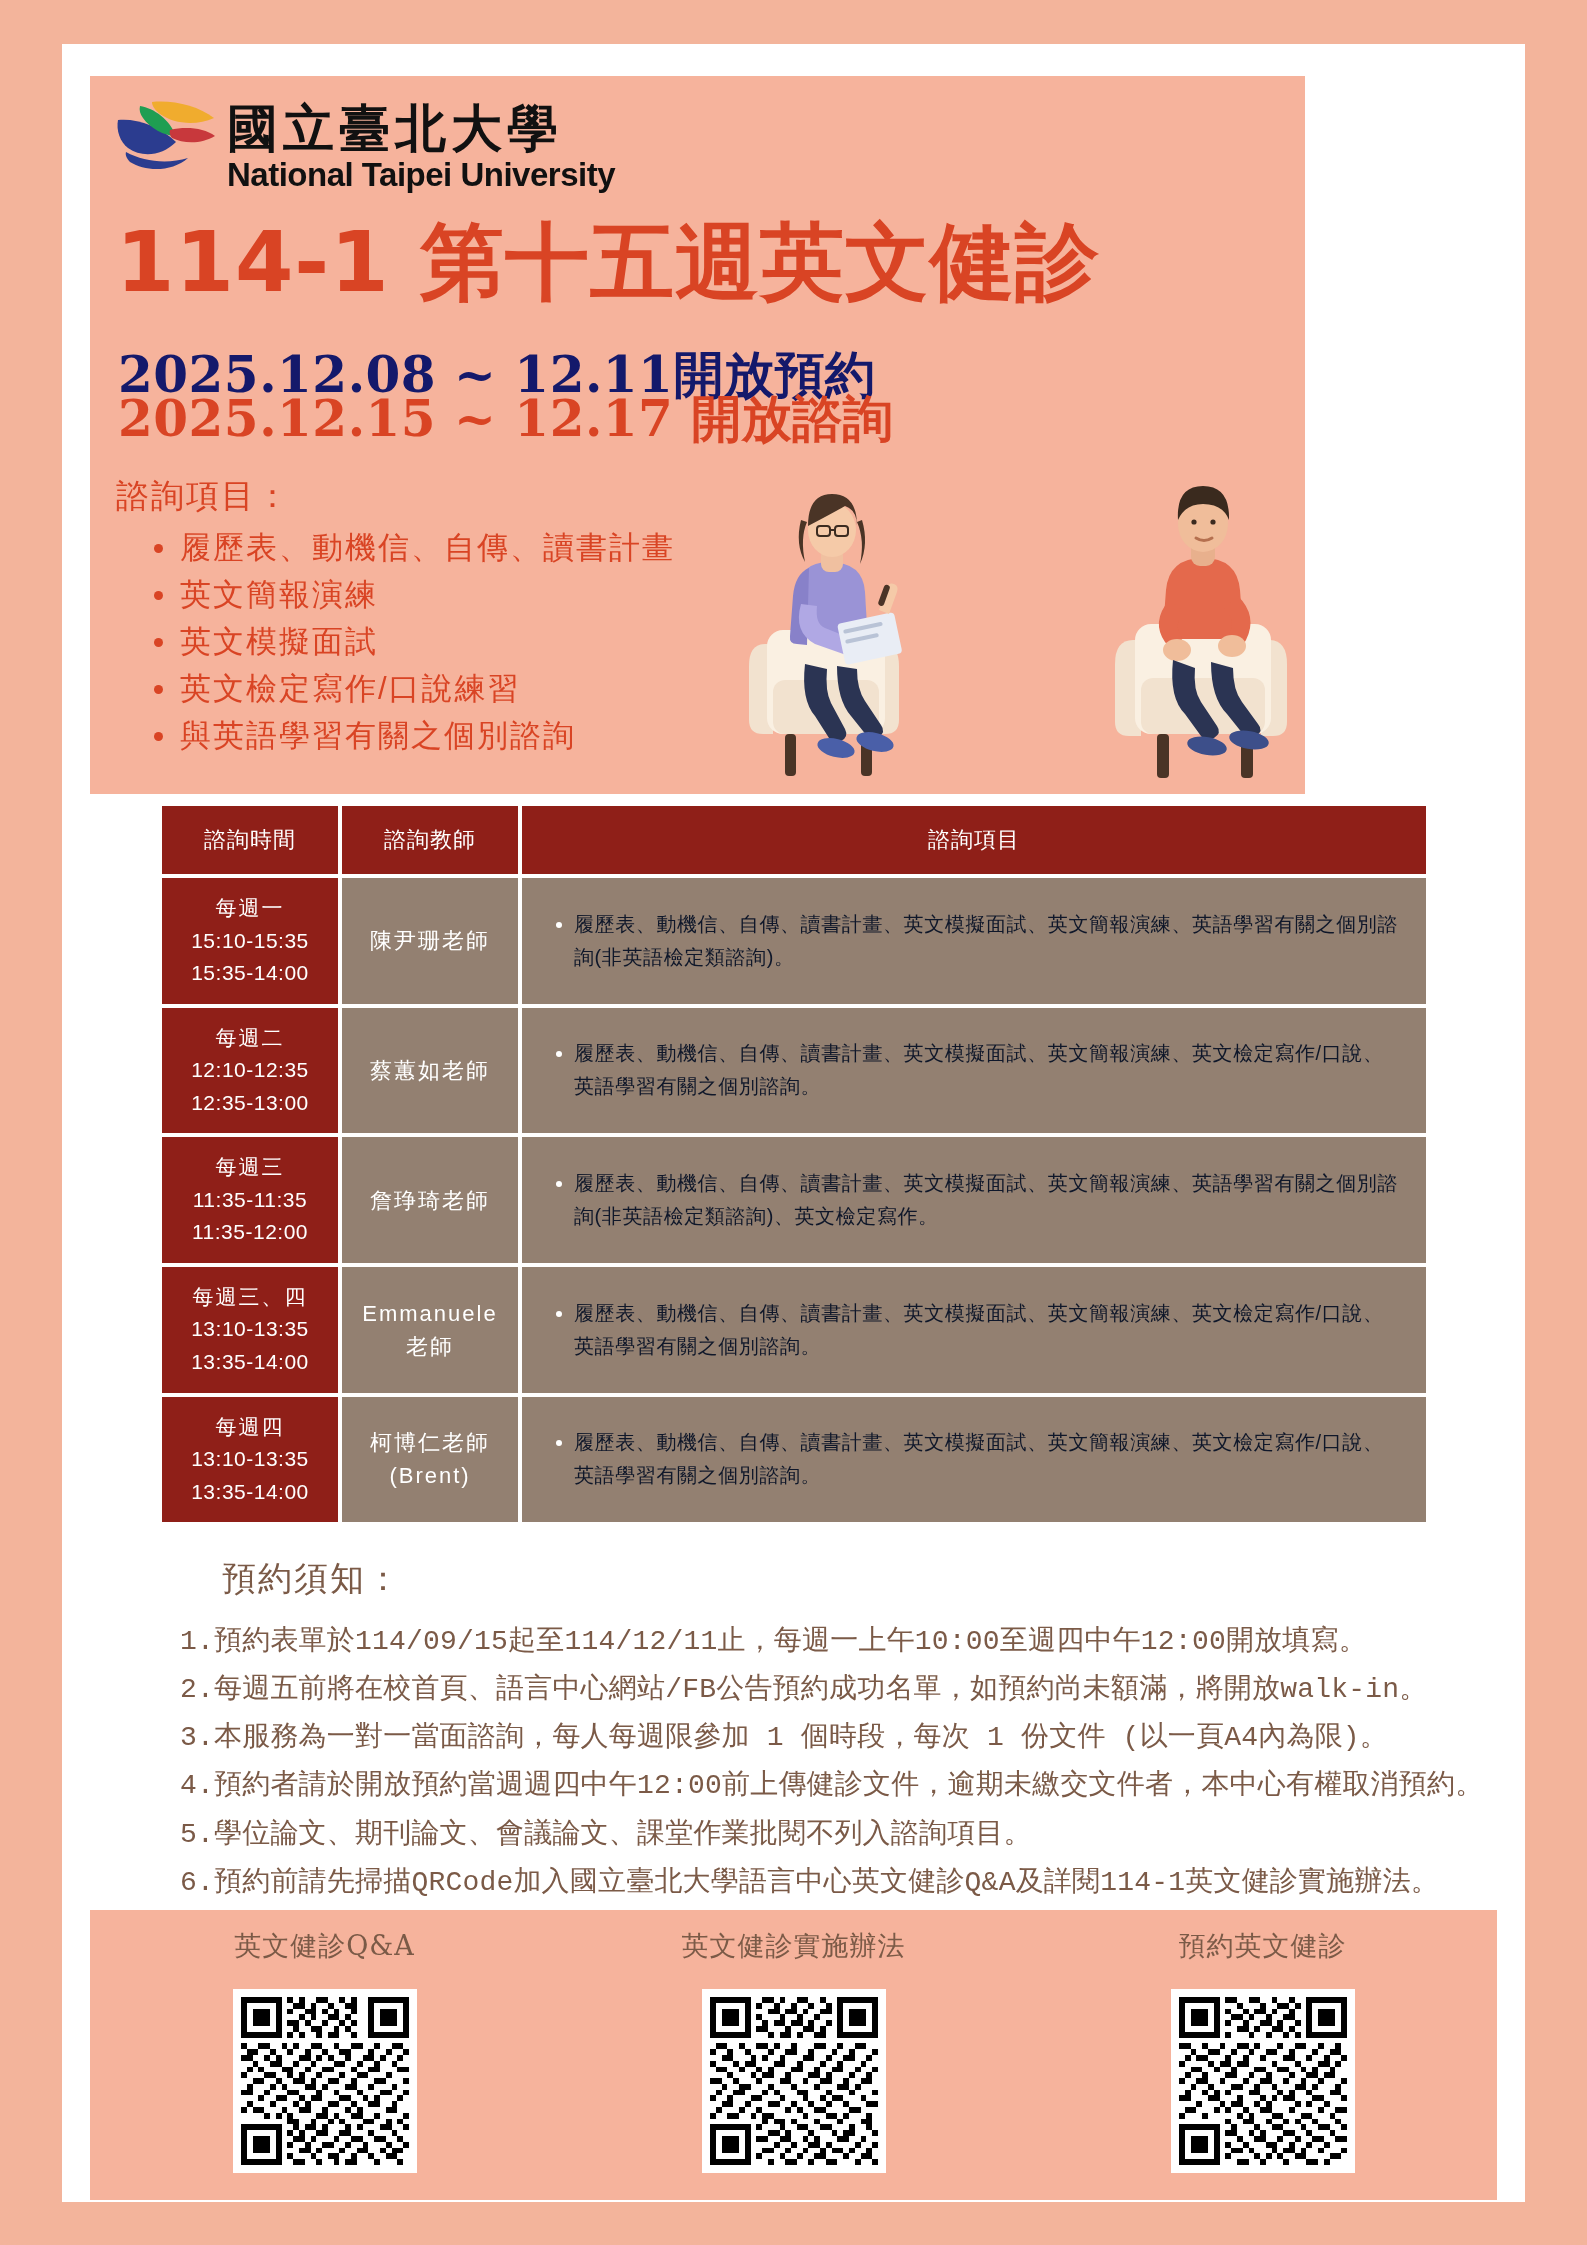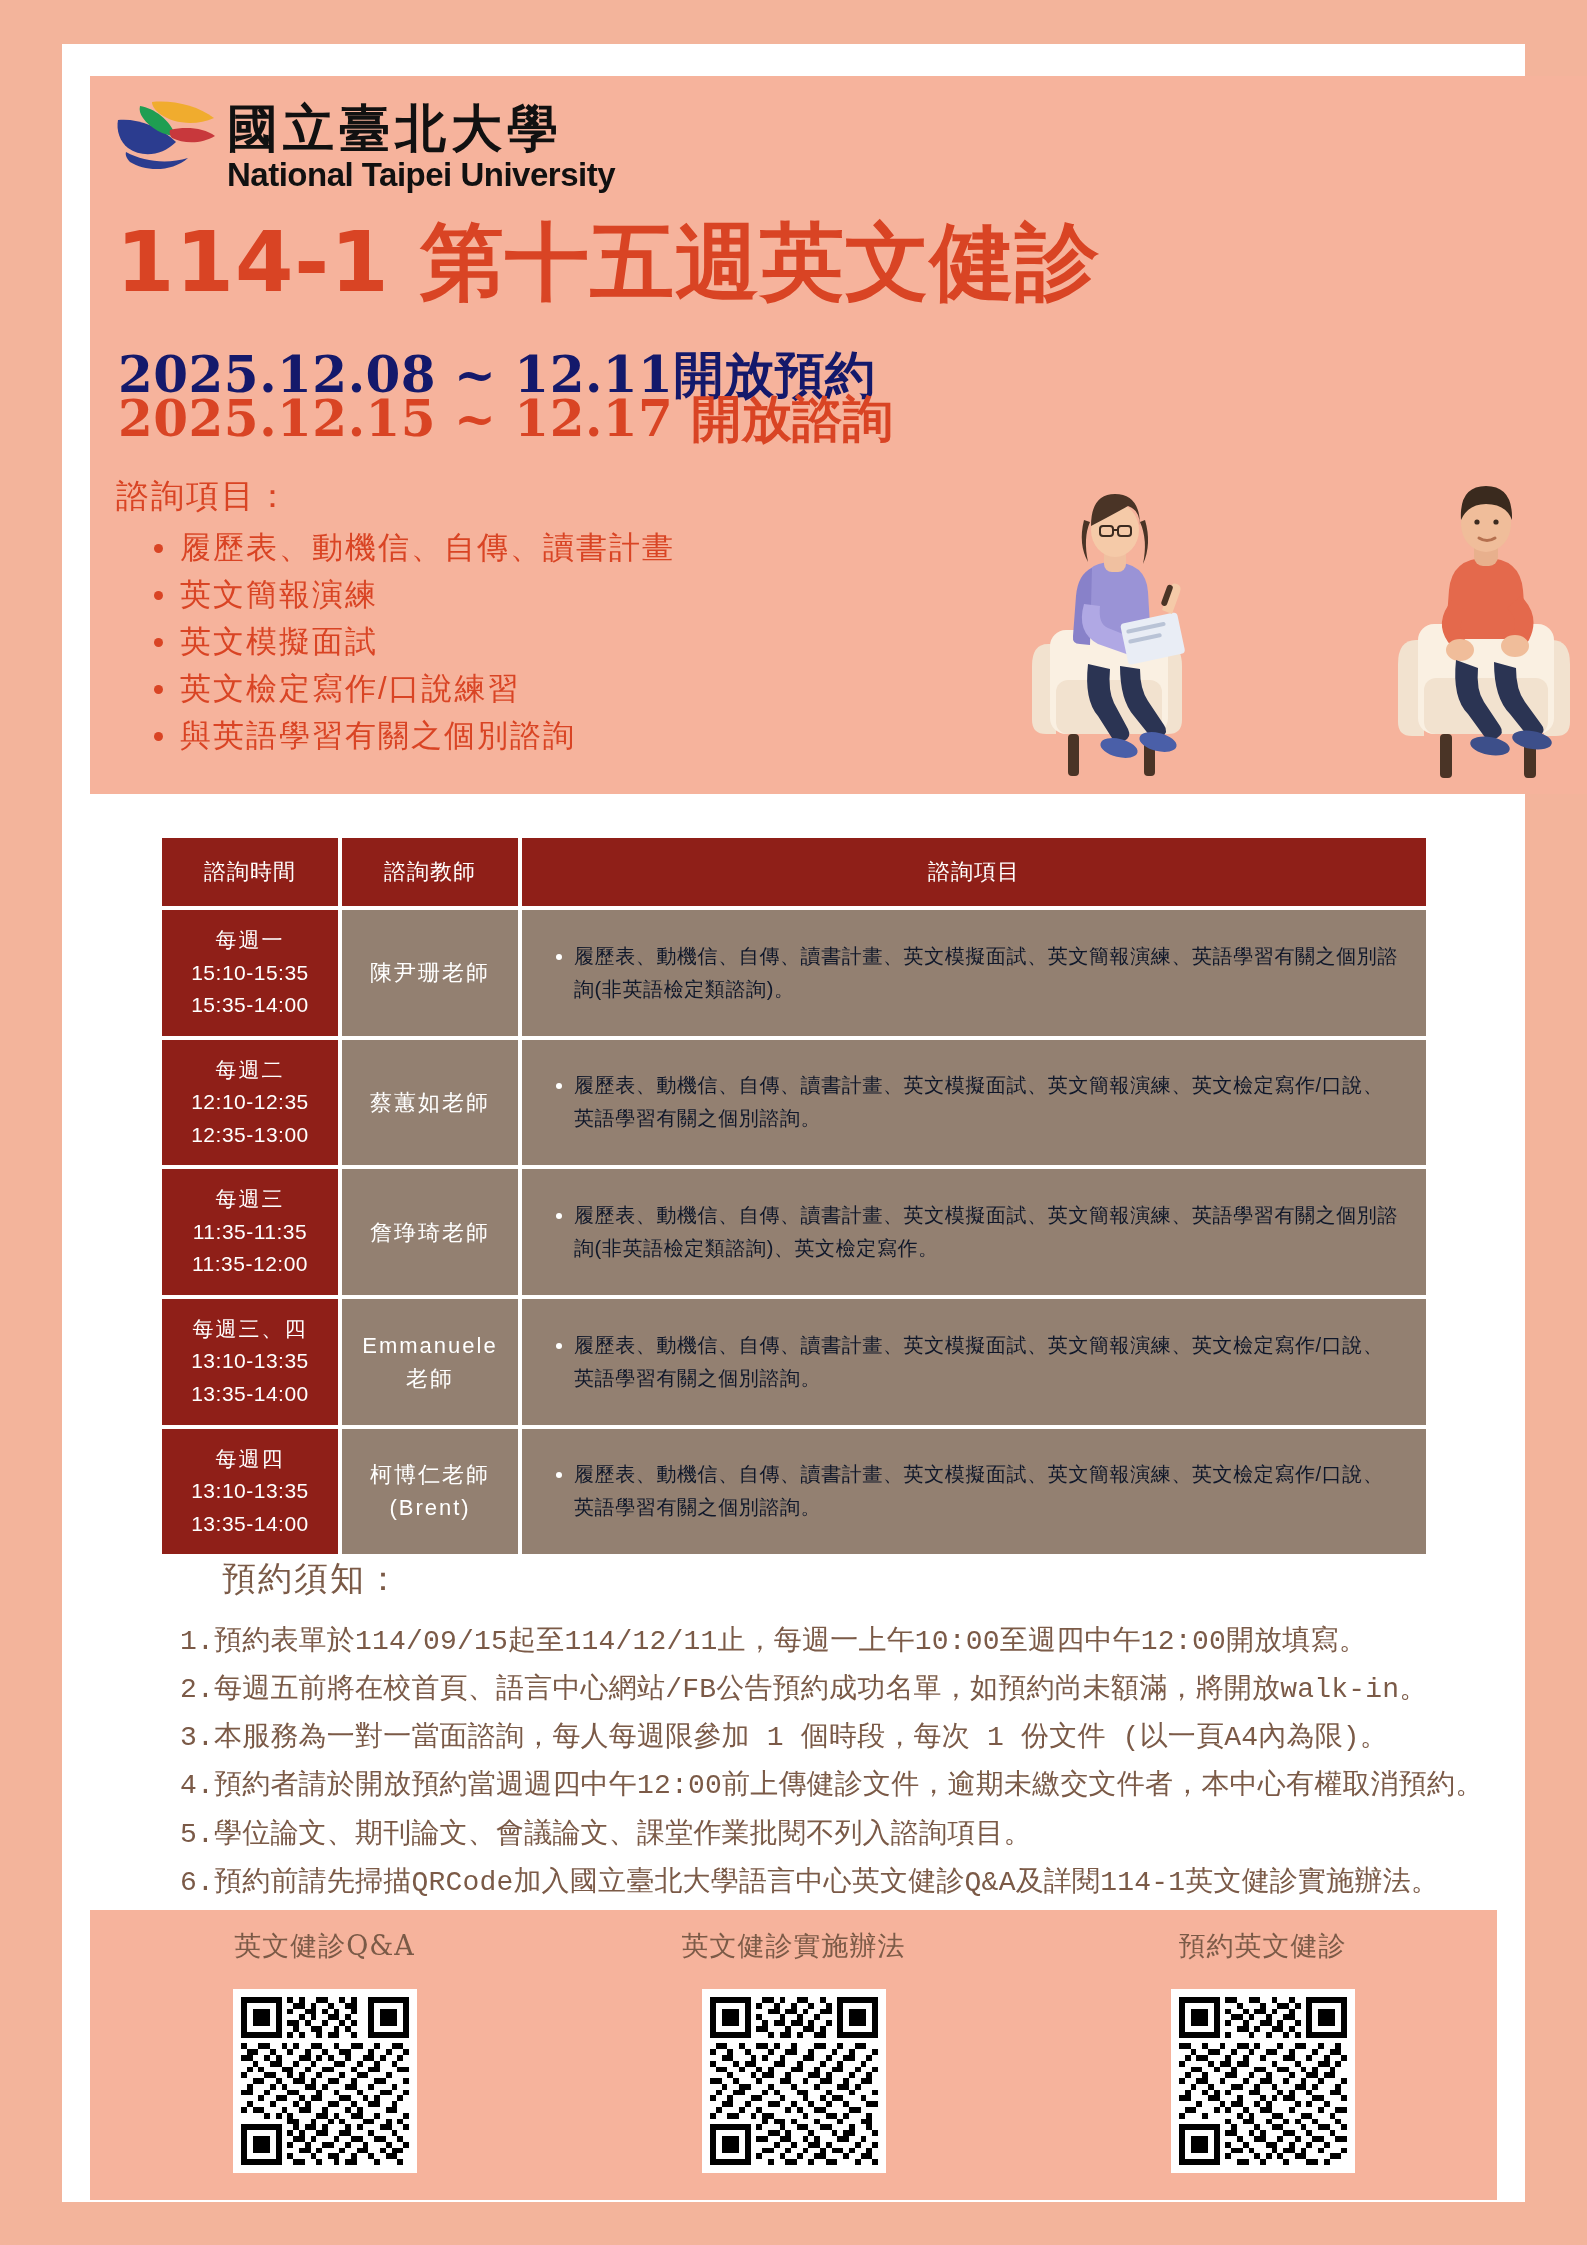--- a/index.html
+++ b/index.html
@@ -26,21 +26,21 @@
     width: 1463px;
     height: 2158px;
     background: #ffffff;
     box-sizing: border-box;
   }
   
   .hero {
     position: absolute;
     left: 90px;
     top: 76px;
-    width: 1498px;
+    width: 1215px;
     height: 718px;
     background: #f6b39c;
     overflow: hidden;
   }
 
   
   .logo-wrap {
     position: absolute;
     left: 24px;
     top: 20px;
@@ -135,21 +135,21 @@
     right: 2px;
     bottom: 0;
     width: 570px;
     height: 360px;
   }
 
   
   .sched-table {
     position: absolute;
     left: 158px;
-    top: 834px;
+    top: 802px;
     width: 1272px;
     border-collapse: separate;
     border-spacing: 4px;
     table-layout: fixed;
   }
   .sched-table th {
     background: #8f1f18;
     color: #ffffff;
     font-weight: normal;
     font-size: 22px;

